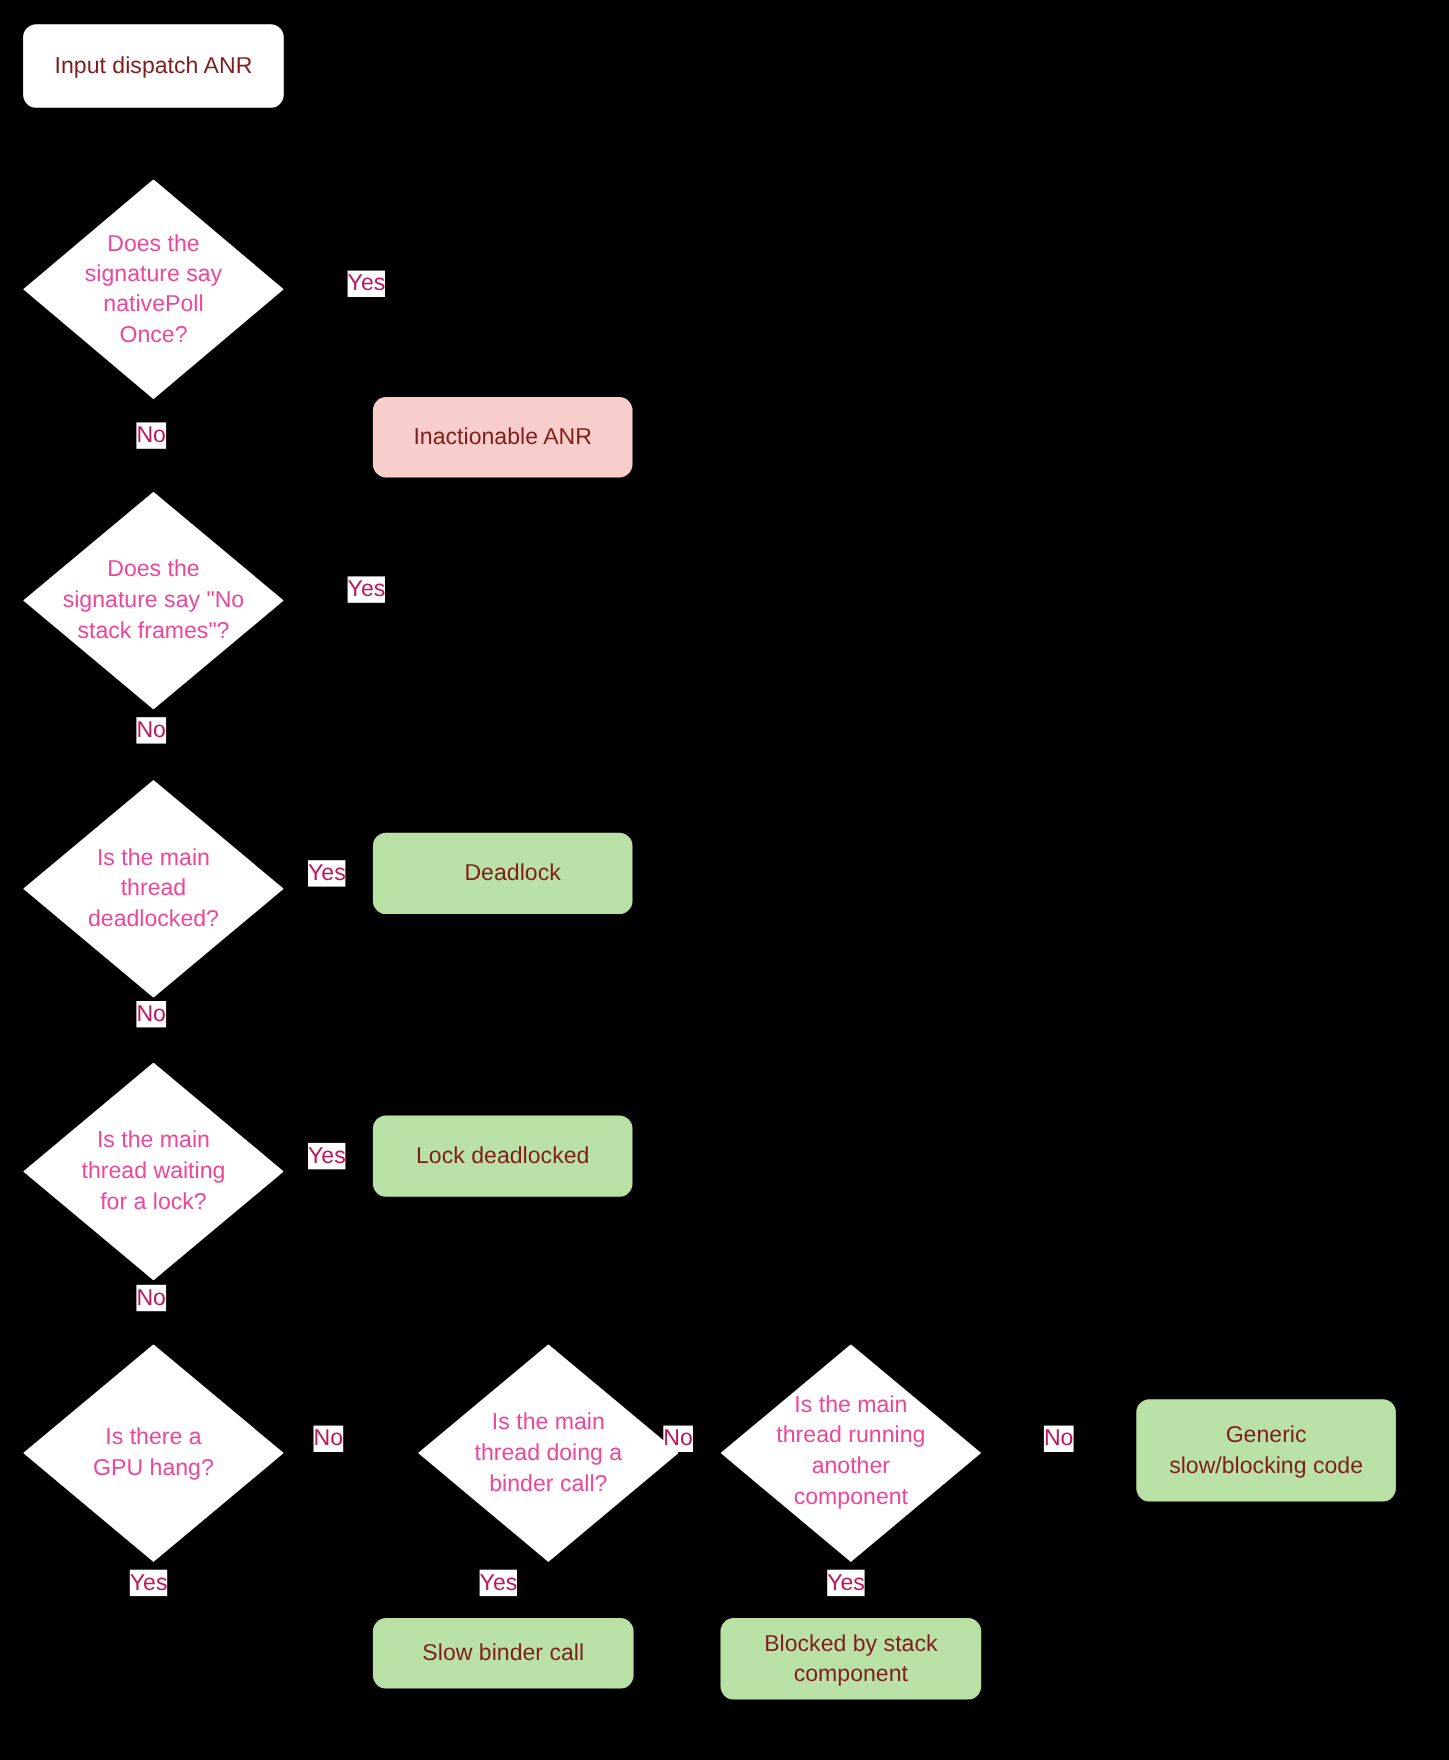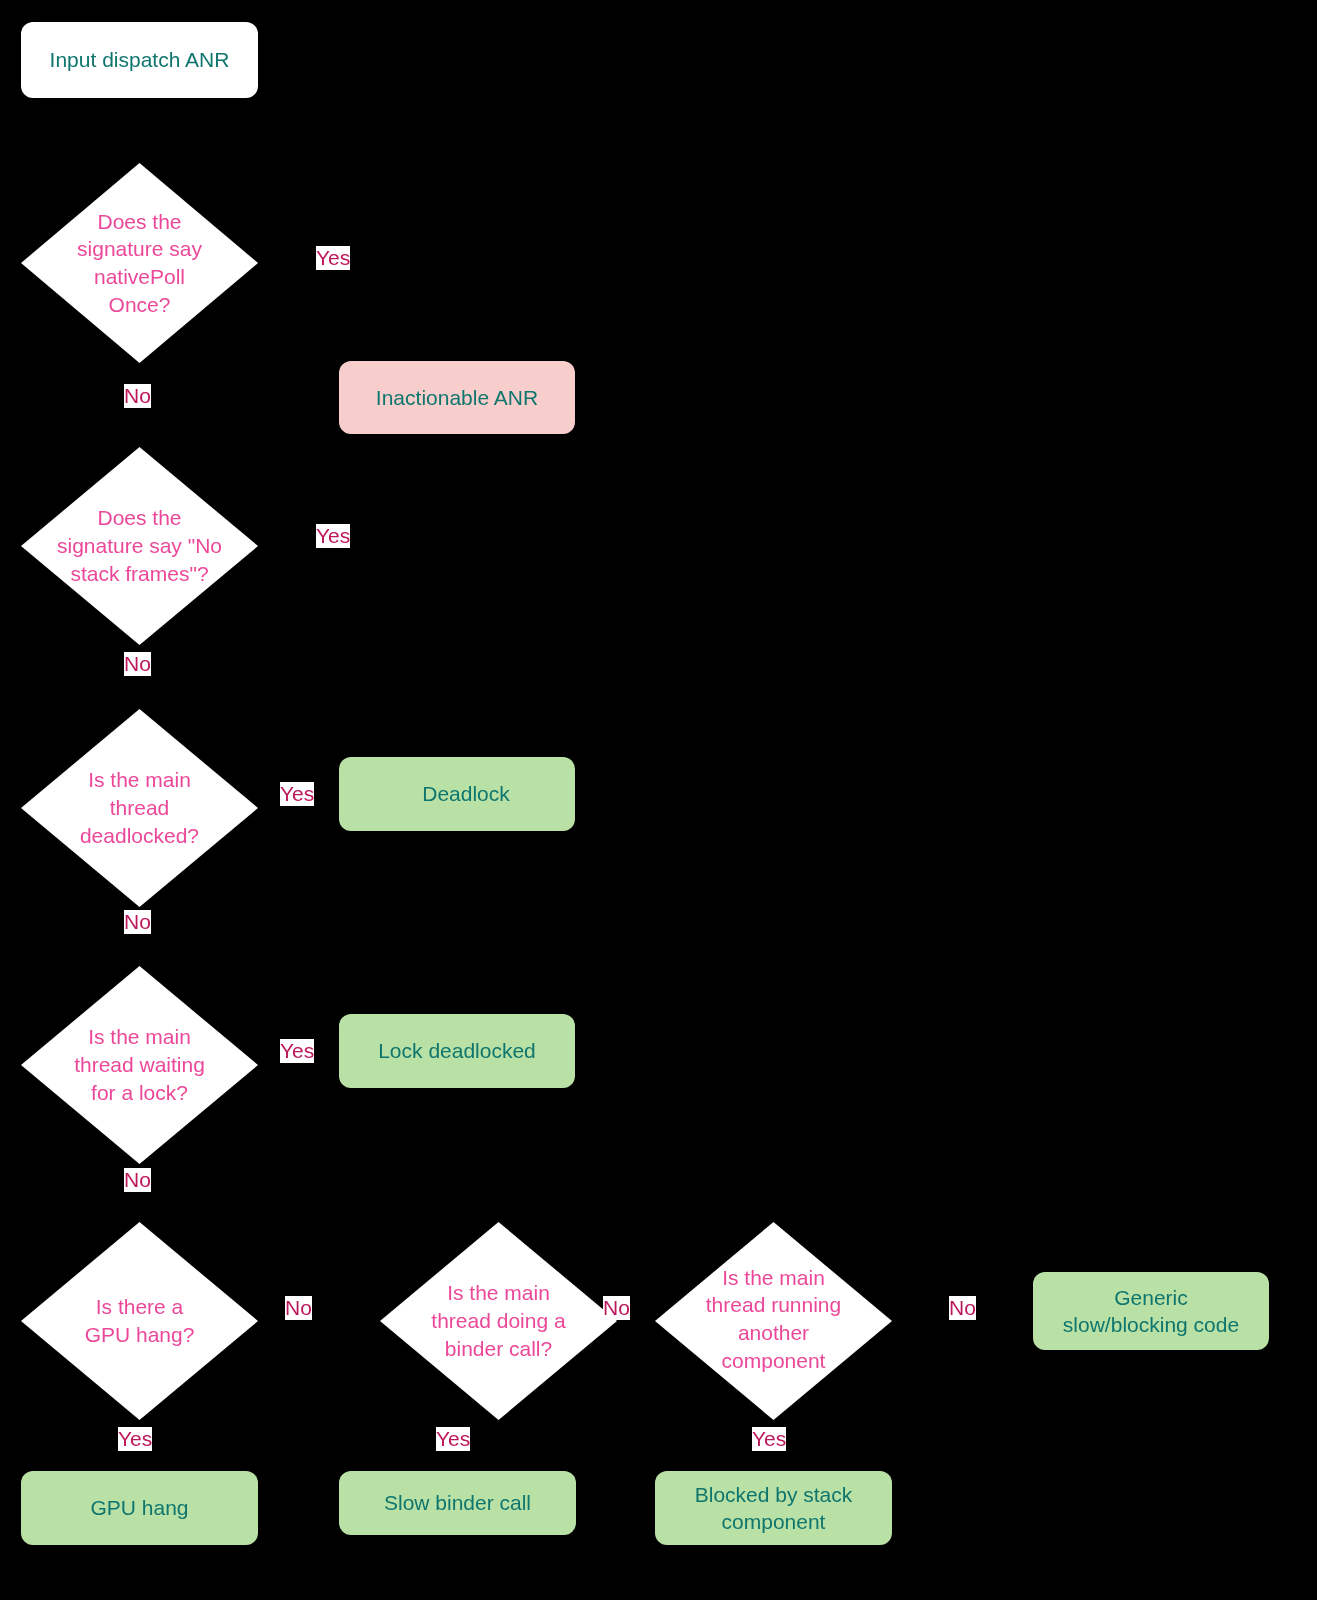--- a/index.html
+++ b/index.html
@@ -18,21 +18,21 @@
   }
   
   .node-box {
     position: absolute;
     box-sizing: border-box;
     border-radius: 12px;
     display: flex;
     align-items: center;
     justify-content: center;
     text-align: center;
-    color: #0f766e;
+    color: #7f1d1d;
     font-size: 21px;
     line-height: 1.30;
     padding: 4px 10px;
     white-space: pre-line;
   }
   .node-box.start { background: #FFFFFF; }
   .node-box.bad   { background: #F8CECC; }
   .node-box.good  { background: #B9E0A5; }
 
   
@@ -156,23 +156,20 @@
   </div>
 
   <div class="decision" style="left:21px; top:1222px; width:237px; height:198px;">
     <div class="dia-shape"></div>
     <div class="dia-text">Is there a
 GPU hang?</div>
   </div>
   <div class="edge-label" style="left:285px; top:1296px;">No</div>
   <div class="edge-label" style="left:118px; top:1427px;">Yes</div>
 
-  <div class="node-box good" style="left:21px; top:1471px; width:237px; height:74px;">
-    <span>GPU hang</span>
-  </div>
 
   <div class="decision" style="left:380px; top:1222px; width:237px; height:198px;">
     <div class="dia-shape"></div>
     <div class="dia-text">Is the main
 thread doing a
 binder call?</div>
   </div>
   <div class="edge-label" style="left:603px; top:1296px;">No</div>
   <div class="edge-label" style="left:436px; top:1427px;">Yes</div>
 
@@ -188,18 +185,18 @@
 component</div>
   </div>
   <div class="edge-label" style="left:949px; top:1296px;">No</div>
   <div class="edge-label" style="left:752px; top:1427px;">Yes</div>
 
   <div class="node-box good" style="left:655px; top:1471px; width:237px; height:74px;">
     <span>Blocked by stack
 component</span>
   </div>
 
-  <div class="node-box good" style="left:1033px; top:1272px; width:236px; height:78px;">
+  <div class="node-box good" style="left:1033px; top:1272px; width:236px; height:93px;">
     <span>Generic
 slow/blocking code</span>
   </div>
 
 </div>
 
 </body></html>

